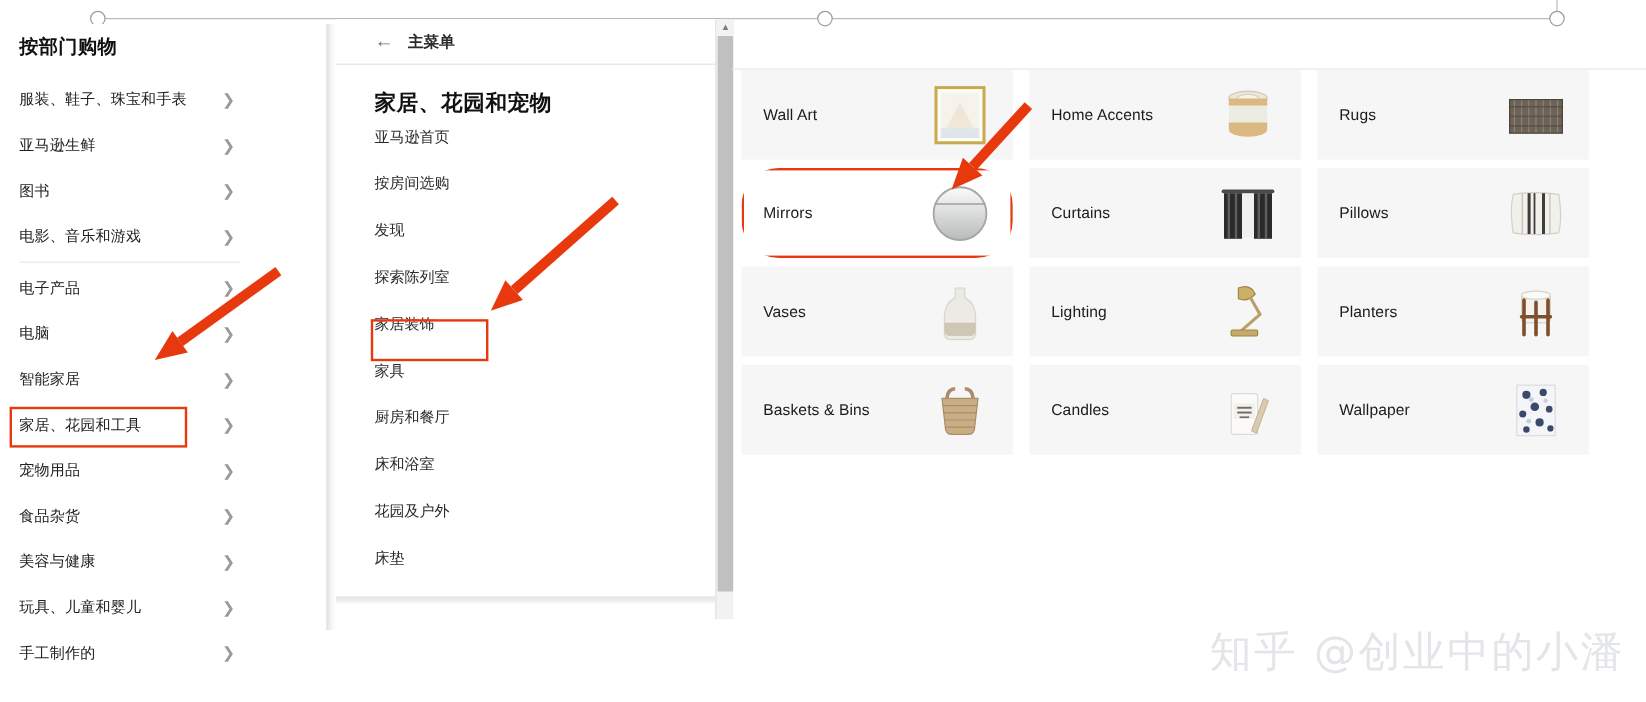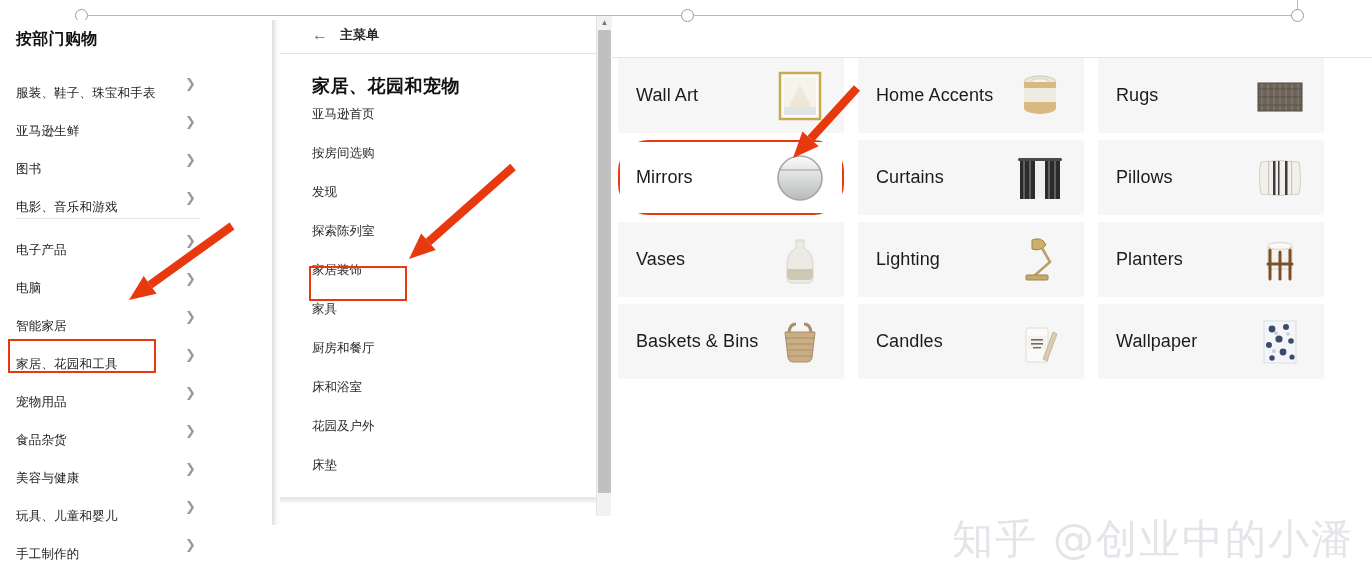--- a/index.html
+++ b/index.html
@@ -31,21 +31,21 @@
   
   .sidebar {
     position: absolute; left: 0; top: 20px; width: 216px; height: 505px;
     background: #ffffff; padding: 0 16px;
   }
   .sidebar-title {
     font-size: 16px; font-weight: bold; color: #111; letter-spacing: .3px;
     padding: 9px 0 14px 0;
   }
   .side-item {
-    position: relative; height: 38px; display: flex; align-items: flex-end;
+    position: relative; height: 38px; display: flex; align-items: center;
     font-size: 12.5px; color: #222; letter-spacing: .2px;
   }
   .side-item .chev {
     position: absolute; right: 4px; top: 50%; transform: translateY(-50%);
     color: #9a9a9a; font-size: 13px; line-height: 1;
   }
   .side-divider {
     height: 1px; background: #e7e7e7; margin: 2px 0 2px 0;
   }
   .side-item.highlight::after {
@@ -111,42 +111,42 @@
   }
   .grid-topline {
     position: absolute; left: 610px; top: 57px; width: 762px; height: 1px;
     background: #e6e6e6;
   }
   .card {
     position: relative; background: #f6f6f6; display: flex; align-items: center;
     padding: 0 14px 0 18px; overflow: hidden;
   }
   .card-label {
-    font-size: 18px; color: #1b1b1b; letter-spacing: .1px;
+    font-size: 13px; color: #1b1b1b; letter-spacing: .1px;
   }
   .card-thumb {
     position: absolute; right: 16px; top: 50%; transform: translateY(-50%);
     width: 56px; height: 56px; display: flex; align-items: center; justify-content: center;
   }
   .card.selected { background: #ffffff; border-radius: 31px; }
   .card.selected::after {
     content: ""; position: absolute; left: 0; top: 0; right: 0; bottom: 0;
     border: 2px solid #e8380d; pointer-events: none;
   }
 
   
   .arrow-layer {
     position: absolute; left: 0; top: 0; width: 1372px; height: 585px;
     pointer-events: none;
   }
 
   
   .watermark {
     position: absolute; right: 18px; bottom: 18px;
-    font-size: 41px; color: #e3e5e8; letter-spacing: 2px;
+    font-size: 35px; color: #e3e5e8; letter-spacing: 2px;
     font-family: "DejaVu Sans", sans-serif; white-space: nowrap;
   }
 </style>
 </head>
 <body>
 
 <div id="root">
 
   <div class="guide-line"></div>
   <div class="handle-stem"></div>

